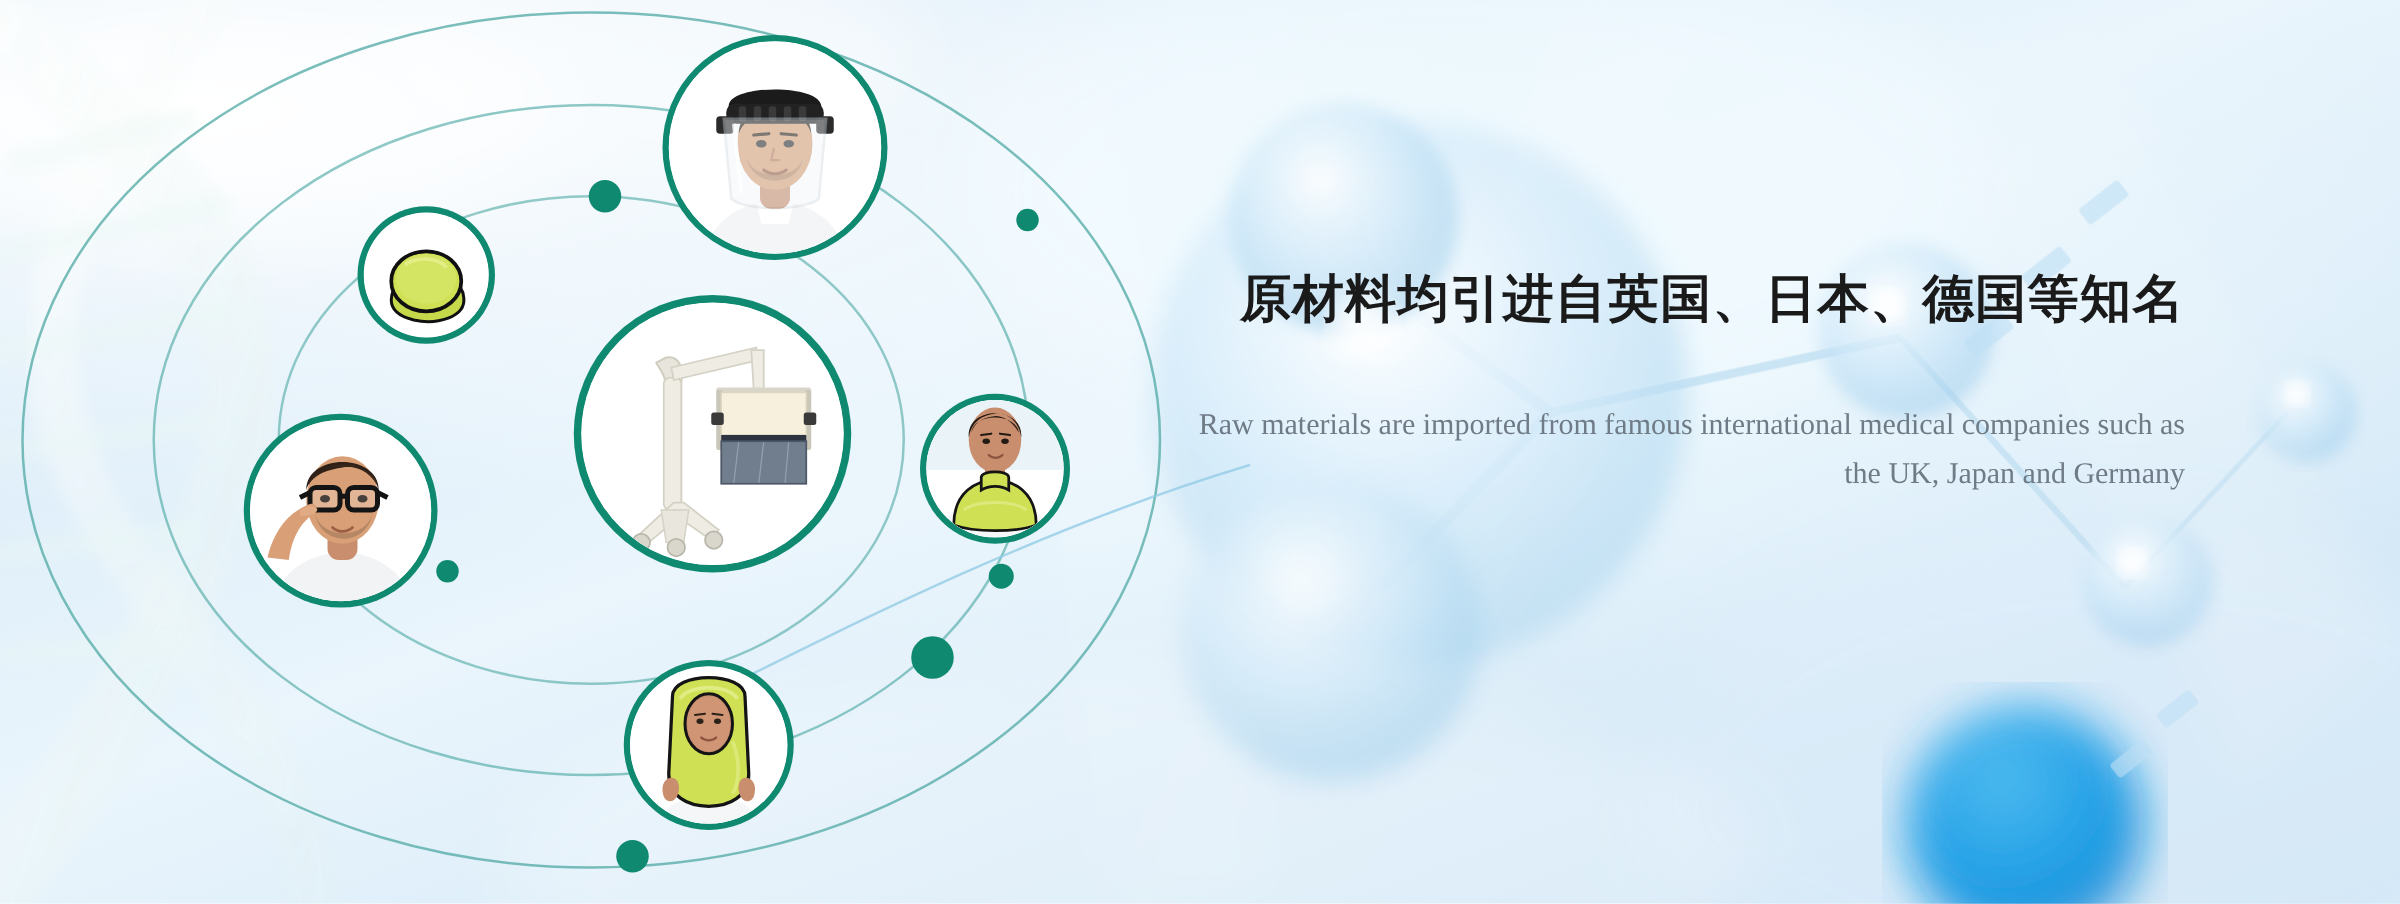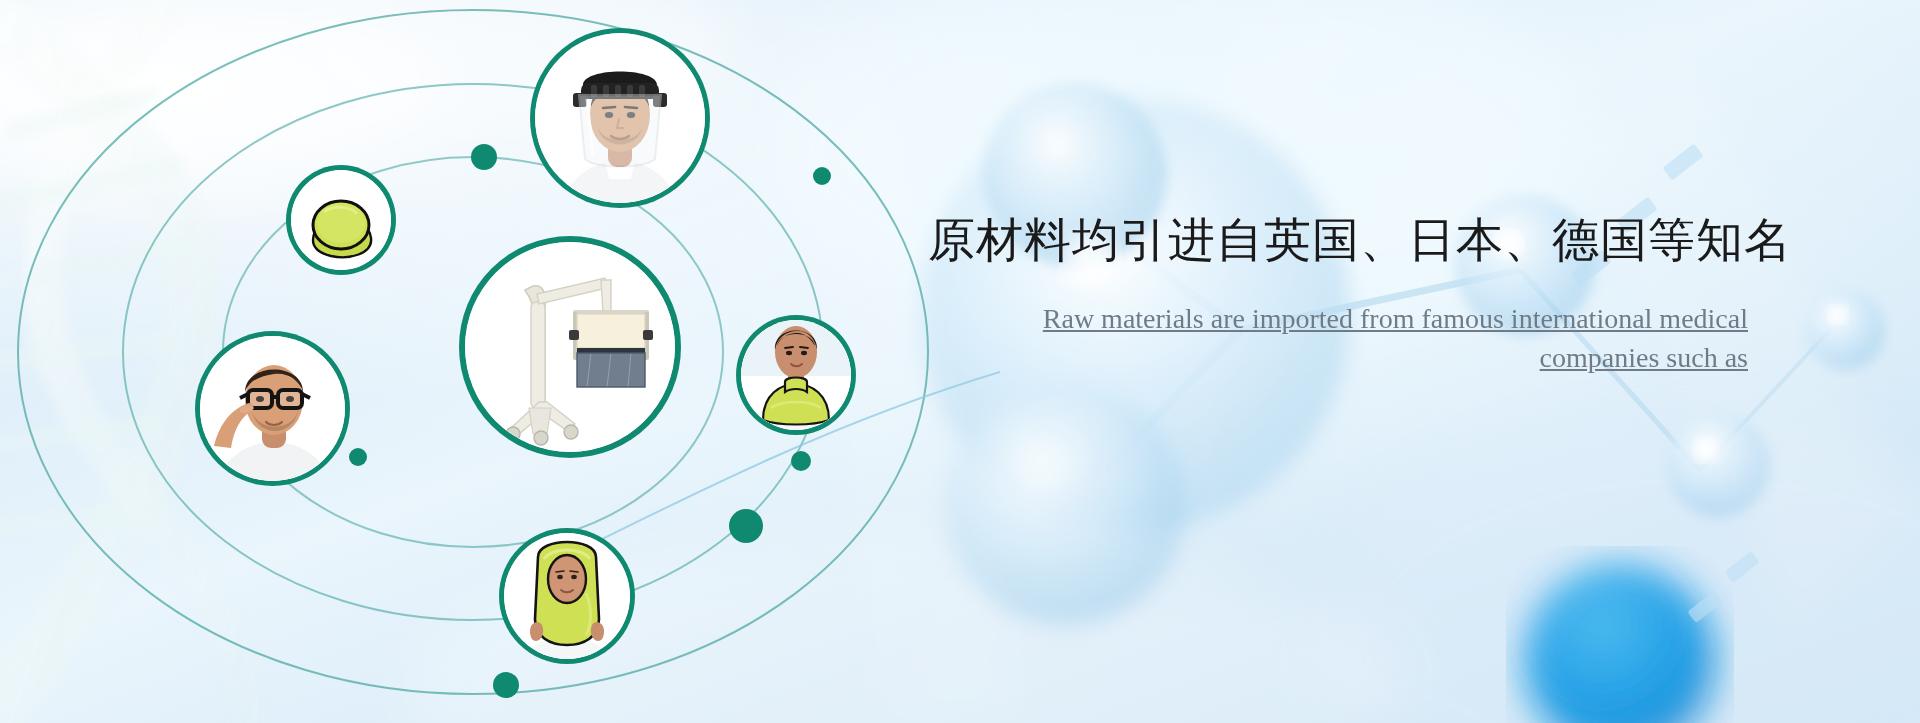--- a/index.html
+++ b/index.html
@@ -44,35 +44,34 @@
 
   
   .copy {
     position:absolute;
     right:172px;
     top:206px;
     width:820px;
     text-align:right;
   }
   .h-line {
-    font-size:47px;
+    font-size:41px;
     line-height:67px;
     color:#1a1a1a;
     letter-spacing:1px;
     white-space:nowrap;
-    font-weight:400;
+    font-weight:700;
   }
   .h-line.second { margin-top:2px; }
   .sub {
-    margin-top:26px;
+    margin-top:48px;
     font-family:"Liberation Serif", serif;
-    font-size:28px;
+    font-size:24px;
     line-height:39px;
     color:#6f7b86;
-    text-decoration:underline;
   }
 </style>
 </head>
 <body>
 
 <div id="banner">
 
   <svg class="bg-svg" viewBox="0 0 1920 723" preserveAspectRatio="none">
     <defs>
       <radialGradient id="sphereBig" cx="42%" cy="35%" r="70%">
@@ -374,16 +373,17 @@
         <path d="M 100 98 C 100 90, 92 86, 88 92 C 85 98, 88 108, 94 108 C 98 108, 100 104, 100 98 Z" fill="#c98e6d"></path>
       </svg>
     </div>
     <div class="ring"></div>
   </div>
 
   <div class="copy">
     <div class="h-line">原材料均引进自英国、日本、德国等知名</div>
     <div class="sub">
       <div>Raw materials are imported from famous international medical companies such as</div>
+      <div>the UK, Japan and Germany</div>
     </div>
   </div>
 
 </div>
 
 </body></html>

